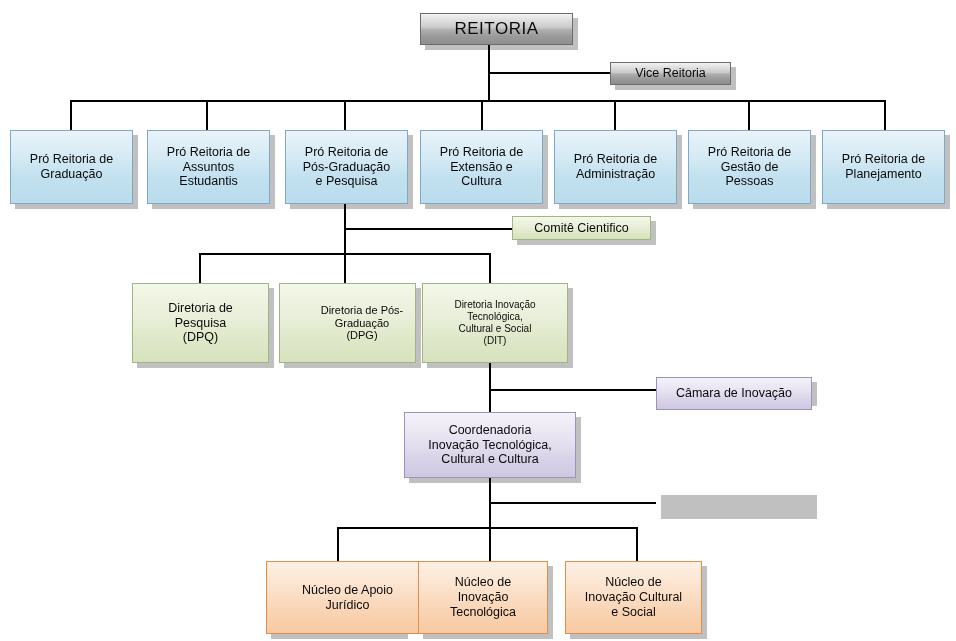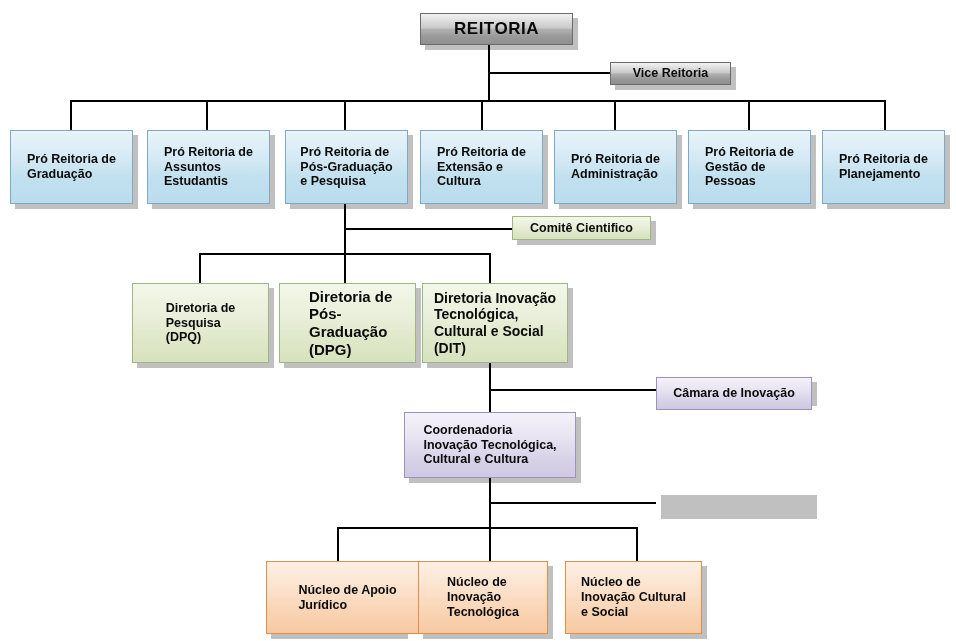--- a/index.html
+++ b/index.html
@@ -14,21 +14,22 @@
     background: #ffffff;
     font-family: "Liberation Sans", sans-serif;
     overflow: hidden;
   }
   .node {
     position: absolute;
     box-sizing: border-box;
     display: flex;
     align-items: center;
     justify-content: center;
-    font-weight: bold;
+    text-align: center;
+    font-weight: normal;
     color: #0a0a0a;
     line-height: 1.18;
     white-space: pre-line;
     z-index: 3;
   }
   .shadow {
     position: absolute;
     background: rgba(140,140,140,0.55);
     z-index: 1;
   }
@@ -157,24 +158,24 @@
 Gestão de
 Pessoas</div>
   <div class="node sk-blue" style="left:822px; top:130px; width:123px; height:74px; font-size:12.5px;">Pró Reitoria de
 Planejamento</div>
 
   <div class="node sk-green" style="left:132px; top:283px; width:137px; height:80px; font-size:12.5px;">Diretoria de
 Pesquisa
 (DPQ)</div>
 
   <div class="node sk-green" style="left:512px; top:216px; width:139px; height:24px; font-size:12.5px;">Comitê Cientifico</div>
-  <div class="node sk-green" style="left:279px; top:283px; width:137px; height:80px; font-size:15px;padding-left:29px;">Diretoria de Pós-
+  <div class="node sk-green" style="left:279px; top:283px; width:137px; height:80px; font-size:11px;padding-left:29px;">Diretoria de Pós-
 Graduação
 (DPG)</div>
-  <div class="node sk-green" style="left:422px; top:283px; width:146px; height:80px; font-size:14px;">Diretoria Inovação
+  <div class="node sk-green" style="left:422px; top:283px; width:146px; height:80px; font-size:10px;">Diretoria Inovação
 Tecnológica,
 Cultural e Social
 (DIT)</div>
 
   <div class="node sk-purple" style="left:656px; top:377px; width:156px; height:33px; font-size:12.5px;">Câmara de Inovação</div>
 
   <div class="node sk-purple" style="left:404px; top:412px; width:172px; height:66px; font-size:12.5px;">Coordenadoria
 Inovação Tecnológica,
 Cultural e Cultura</div>
 

